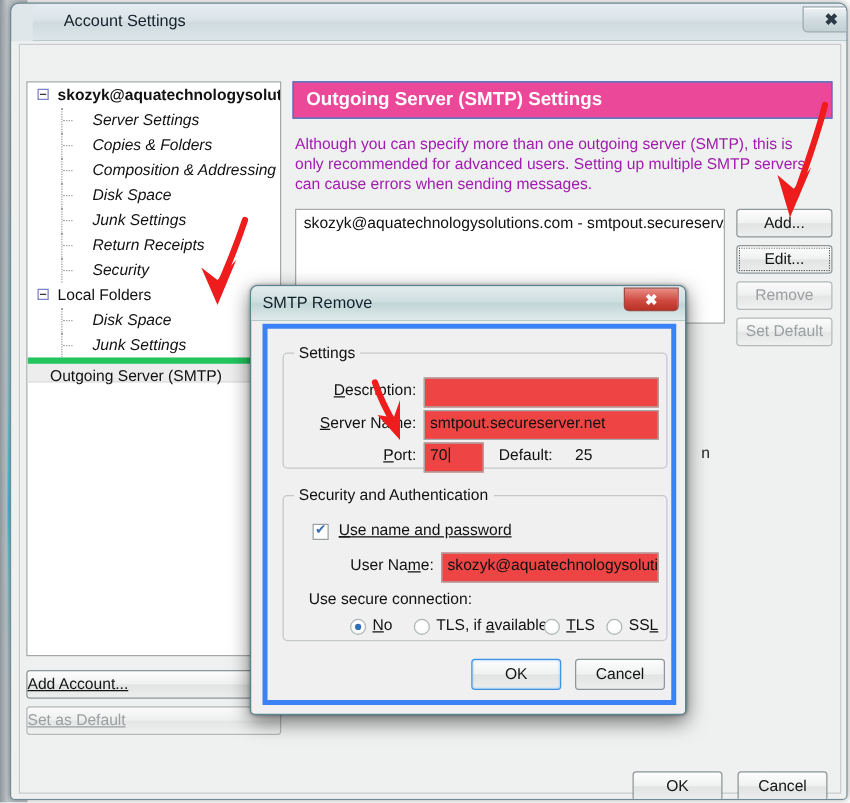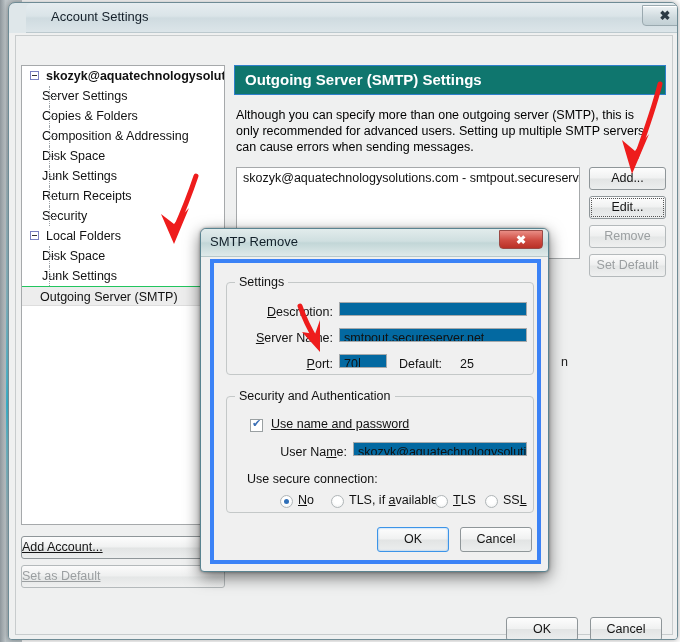--- a/index.html
+++ b/index.html
@@ -64,23 +64,23 @@
   }
 
   
   #tree {
     position:absolute; left:12px; top:32px; width:204px; height:460px;
     background:#fff; border:1px solid #a6a9ab;
     overflow:hidden;
   }
   .tnode { position:relative; height:20px; line-height:20px; font-size:12.5px; color:#111; white-space:nowrap;}
   .tnode.root { font-weight:bold; padding-left:24px; }
-  .tnode.child { padding-left:20px; }
+  .tnode.child { padding-left:52px;font-style:italic; }
   .tnode.flat { padding-left:18px; }
-  .tnode.sel { background:#ededed; border-top:1px solid #22c55e; border-bottom:1px solid #ddd;}
+  .tnode.sel { background:#ededed; border-top:5px solid #22c55e; border-bottom:1px solid #ddd;}
   .expander{
     position:absolute; left:8px; top:5px; width:9px; height:9px;
     border:1px solid #7a81c0; background:#fff;
   }
   .expander:after{
     content:""; position:absolute; left:1px; top:3px; width:5px; height:1px; background:#333;
   }
   .dotline{
     position:absolute; left:27px; top:0px; width:9px; height:20px;
     border-left:1px dotted #9aa0a4;
@@ -101,28 +101,28 @@
     border:1px solid #8f9699; color:#141414;
     background:linear-gradient(to bottom,#fdfdfd,#f0f1f1 48%,#e2e4e4 52%,#eceeee);
   }
   .lbtn.disabled{ color:#9b9fa1; }
   .uline{ text-decoration:underline; }
 
   
   #rp { position:absolute; left:225px; top:32px; width:440px; height:550px;}
   #rpHeader{
     position:absolute; left:0; top:0; width:432px; height:30px;
-    background:#0f766e;
+    background:#ec4899;
     border:1px solid #2f7fcb;
     color:#fff; font-weight:bold; font-size:15px;
     padding:5px 0 0 10px;
   }
   #rpDesc{
     position:absolute; left:2px; top:42px; width:418px;
-    font-size:12.5px; color:#000000; line-height:16px;
+    font-size:12.5px; color:#a21caf; line-height:16px;
   }
   #serverList{
     position:absolute; left:2px; top:102px; width:344px; height:92px;
     background:#fff; border:1px solid #a6a9ab;
     font-size:12.5px;
   }
   #serverList .row{ padding:3px 0 0 6px; color:#111; white-space:nowrap; overflow:hidden;}
   .rbtn{
     position:absolute; left:355px; width:77px; height:23px;
     font-size:12.5px; text-align:center; line-height:21px;
@@ -170,22 +170,22 @@
   }
   fieldset.fs{
     position:absolute; border:1px solid #c4c8c8; border-radius:4px;
     margin:0; padding:0;
   }
   fieldset.fs legend{
     font-size:12.5px; color:#111; padding:0 4px; margin-left:8px;
   }
   .lbl{ position:absolute; font-size:12.5px; color:#111; text-align:right;}
   .txtbox{
-    position:absolute; background:#0369a1; border:1px solid #a6a9ab;
-    font-size:12.5px; color:#111; padding:2px 0 0 4px; height:14px;
+    position:absolute; background:#ef4444; border:1px solid #a6a9ab;
+    font-size:12.5px; color:#111; padding:2px 0 0 4px; height:24px;
     white-space:nowrap; overflow:hidden;
   }
   .caret{ display:inline-block; width:1px; height:12px; background:#111;
           vertical-align:-2px; margin-left:1px;}
   .chk{
     position:absolute; width:13px; height:13px; background:#fff;
     border:1px solid #9aa0a2;
   }
   .chk.on:after{
     content:"✔"; position:absolute; left:1px; top:-3px; font-size:11px; color:#3a6fb5;

